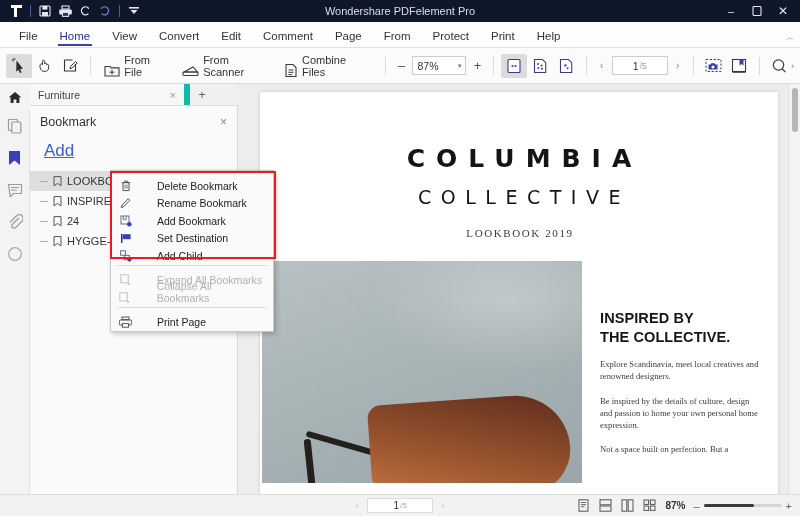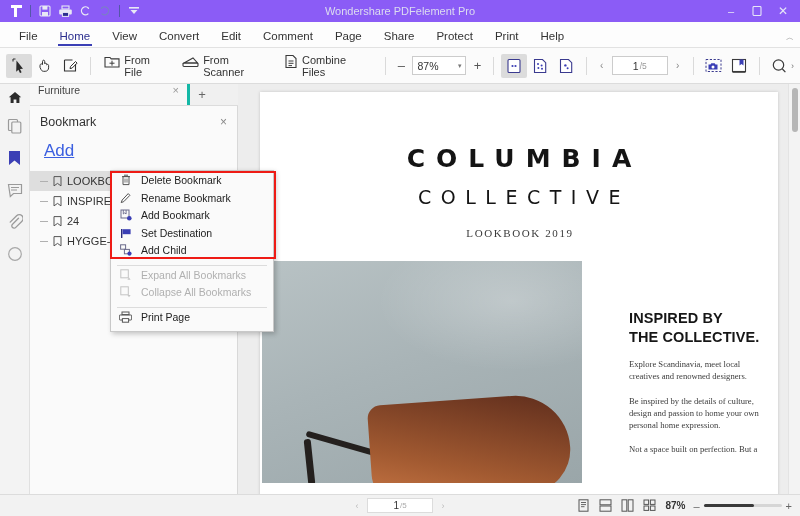--- a/index.html
+++ b/index.html
@@ -7,21 +7,21 @@
     width: 800px; height: 516px;
     overflow: hidden;
     font-family: "Liberation Sans", sans-serif;
     background: #f0f0f0;
     -webkit-font-smoothing: antialiased;
   }
   .app { position: relative; width: 800px; height: 516px; background: #f5f5f5; }
 
   
   .titlebar {
-    height: 22px; background: #8b5cf6;
+    height: 22px; background: #0f172a;
     display: flex; align-items: center;
     position: relative; color: #fff;
   }
   .tb-left { display: flex; align-items: center; padding-left: 6px; gap: 0px; }
   .tb-btn {
     width: 20px; height: 18px;
     display: flex; align-items: center; justify-content: center;
     color: #e8e8f5; font-size: 11px; line-height: 1;
   }
   .tb-sep { width: 1px; height: 12px; background: #5457a8; margin: 0 4px; }
@@ -71,21 +71,21 @@
     padding: 0 6px; gap: 0;
   }
   .rb-icon {
     width: 26px; height: 24px;
     display: flex; align-items: center; justify-content: center;
     border-radius: 2px; color: #3a3a3a;
   }
   .rb-icon.selected { background: #dcdcdc; }
   .rb-sep { width: 1px; height: 18px; background: #dadada; margin: 0 7px; }
   .rb-cmd {
-    display: flex; align-items: flex-start; gap: 4px;
+    display: flex; align-items: flex-end; gap: 4px;
     padding: 2px 6px; font-size: 11px; color: #333;
     border-radius: 2px;
   }
   .zoom-box { display: flex; align-items: center; gap: 2px; }
   .zoom-minus, .zoom-plus {
     width: 18px; height: 20px; display: flex;
     align-items: center; justify-content: center;
     font-size: 13px; color: #555;
   }
   .zoom-field {
@@ -131,22 +131,22 @@
   .rail-ic.active { color: #3b3fb5; }
 
   
   .tabstrip {
     position: absolute; left: 30px; top: 84px; right: 0; height: 22px;
     background: #f0f0f0; border-bottom: 1px solid #dcdcdc;
     display: flex; align-items: stretch;
   }
   .doc-tab {
     width: 160px; background: #f7f7f7;
-    border-right: 3px solid #14b8a6;
-    display: flex; justify-content: space-between;
+    border-right: 6px solid #14b8a6;
+    display: flex; align-items: center; justify-content: space-between;
     padding: 0 8px; font-size: 10.5px; color: #444;
   }
   .doc-tab .x { font-size: 11px; color: #999; }
   .tab-add {
     width: 24px; display: flex; align-items: center; justify-content: center;
     font-size: 13px; color: #666;
   }
 
   
   .bmpanel {
@@ -235,21 +235,21 @@
     opacity: .95;
   }
   .chair-leg1 {
     position: absolute; left: 42px; top: 186px; width: 120px; height: 6px;
     background: #24201e; transform: rotate(16deg); border-radius: 3px;
   }
   .chair-leg2 {
     position: absolute; left: 44px; top: 178px; width: 7px; height: 46px;
     background: #24201e; transform: rotate(-6deg); border-radius: 3px;
   }
-  .pg-text { flex: 1; padding: 48px 14px 0 18px; margin-left: 29px; }
+  .pg-text { flex: 1; padding: 48px 14px 0 18px; }
   .pg-h {
     font-family: "Liberation Sans", sans-serif;
     font-size: 14.5px; font-weight: 700; color: #161616; line-height: 1.28;
     letter-spacing: .1px;
   }
   .pg-p {
     font-family: "Liberation Serif", serif;
     font-size: 8.6px; color: #3c3c3c; line-height: 1.42; margin-top: 12px;
   }
 
@@ -265,21 +265,21 @@
 
   
   .ctxmenu {
     position: absolute; left: 110px; top: 170px;
     width: 164px; background: #fafafa;
     border: 1px solid #c8c8c8;
     box-shadow: 2px 2px 5px rgba(0,0,0,.22);
     z-index: 40; padding: 3px 0;
   }
   .ctx-item {
-    display: flex; align-items: flex-start; gap: 9px;
+    display: flex; align-items: flex-end; gap: 25px;
     height: 17.5px; padding: 0 8px;
     font-size: 10.5px; color: #222;
   }
   .ctx-item.disabled { color: #b0b0b0; }
   .ctx-ic {
     width: 13px; display: flex; align-items: center; justify-content: center;
   }
   .ctx-sep { height: 1px; background: #dcdcdc; margin: 3px 6px; }
   .ctx-highlight {
     position: absolute; left: 110px; top: 171px;
@@ -384,21 +384,21 @@
   </div>
 
   <div class="menubar">
     <div class="menu-item">File</div>
     <div class="menu-item active">Home</div>
     <div class="menu-item">View</div>
     <div class="menu-item">Convert</div>
     <div class="menu-item">Edit</div>
     <div class="menu-item">Comment</div>
     <div class="menu-item">Page</div>
-    <div class="menu-item">Share</div>
+    <div class="menu-item">From</div>
     <div class="menu-item">Protect</div>
     <div class="menu-item">Print</div>
     <div class="menu-item">Help</div>
     <div class="menubar-caret">︿</div>
   </div>
 
   <div class="ribbon">
     <div class="rb-icon selected">
       <svg width="15" height="15" viewBox="0 0 15 15">
           <path d="M2 1v2.5M2 1h2.5" stroke="#333" stroke-width="1.1" fill="none"></path>

